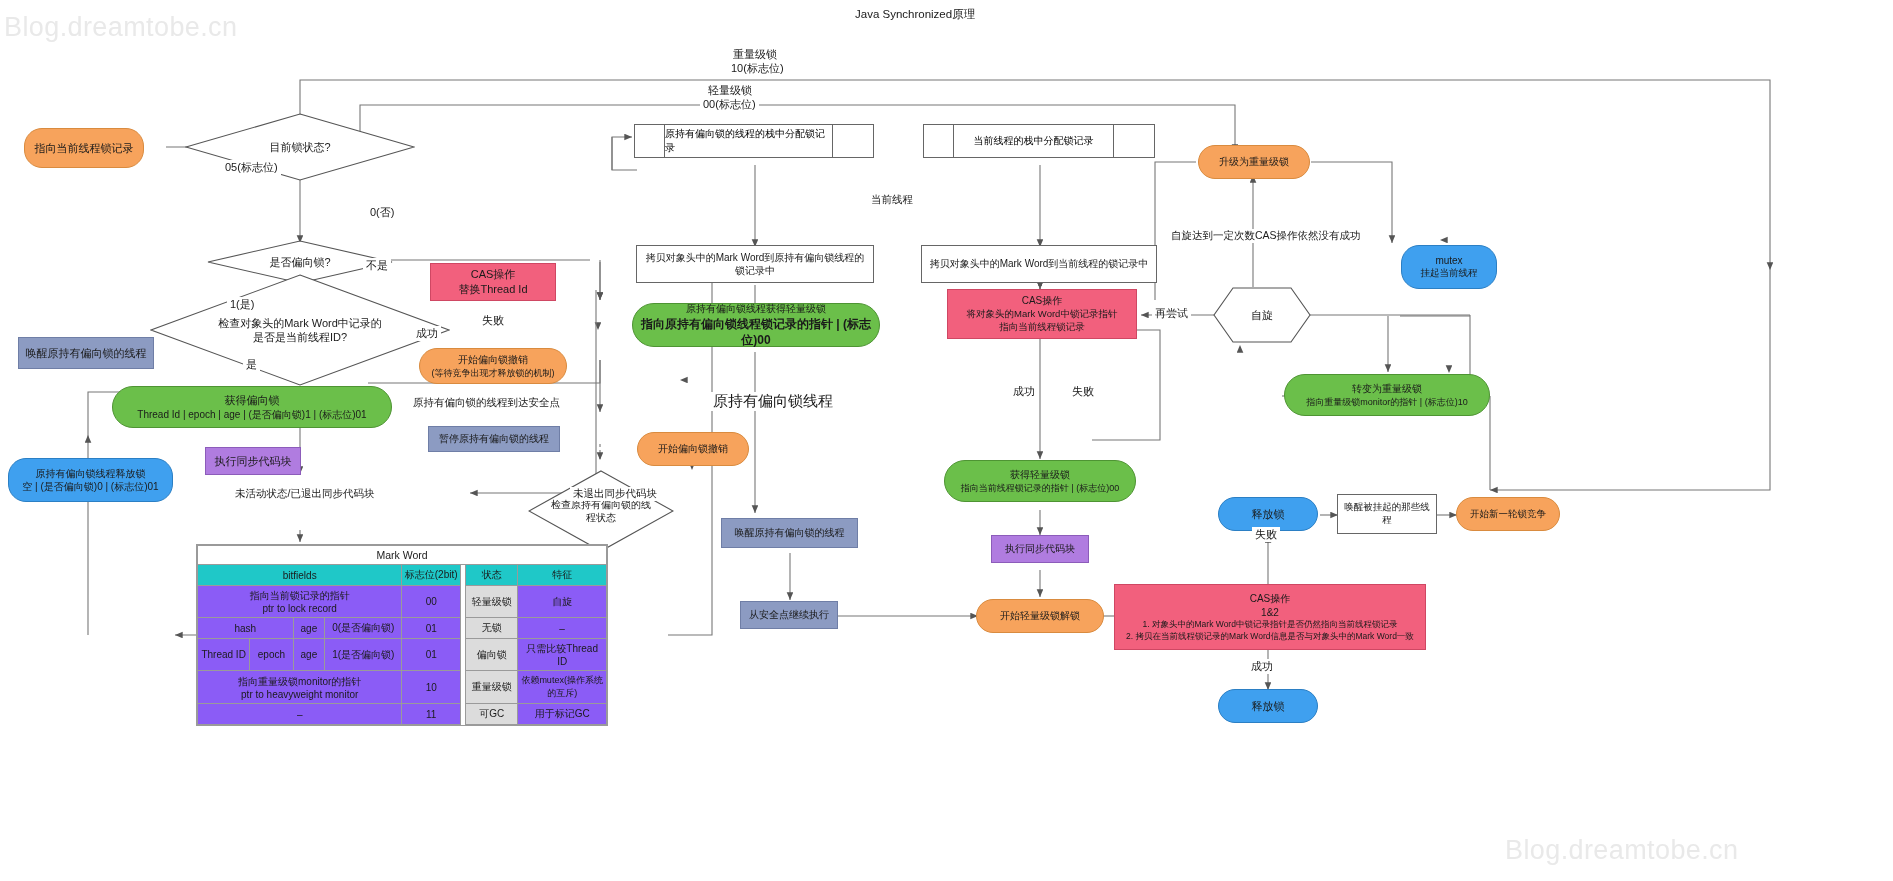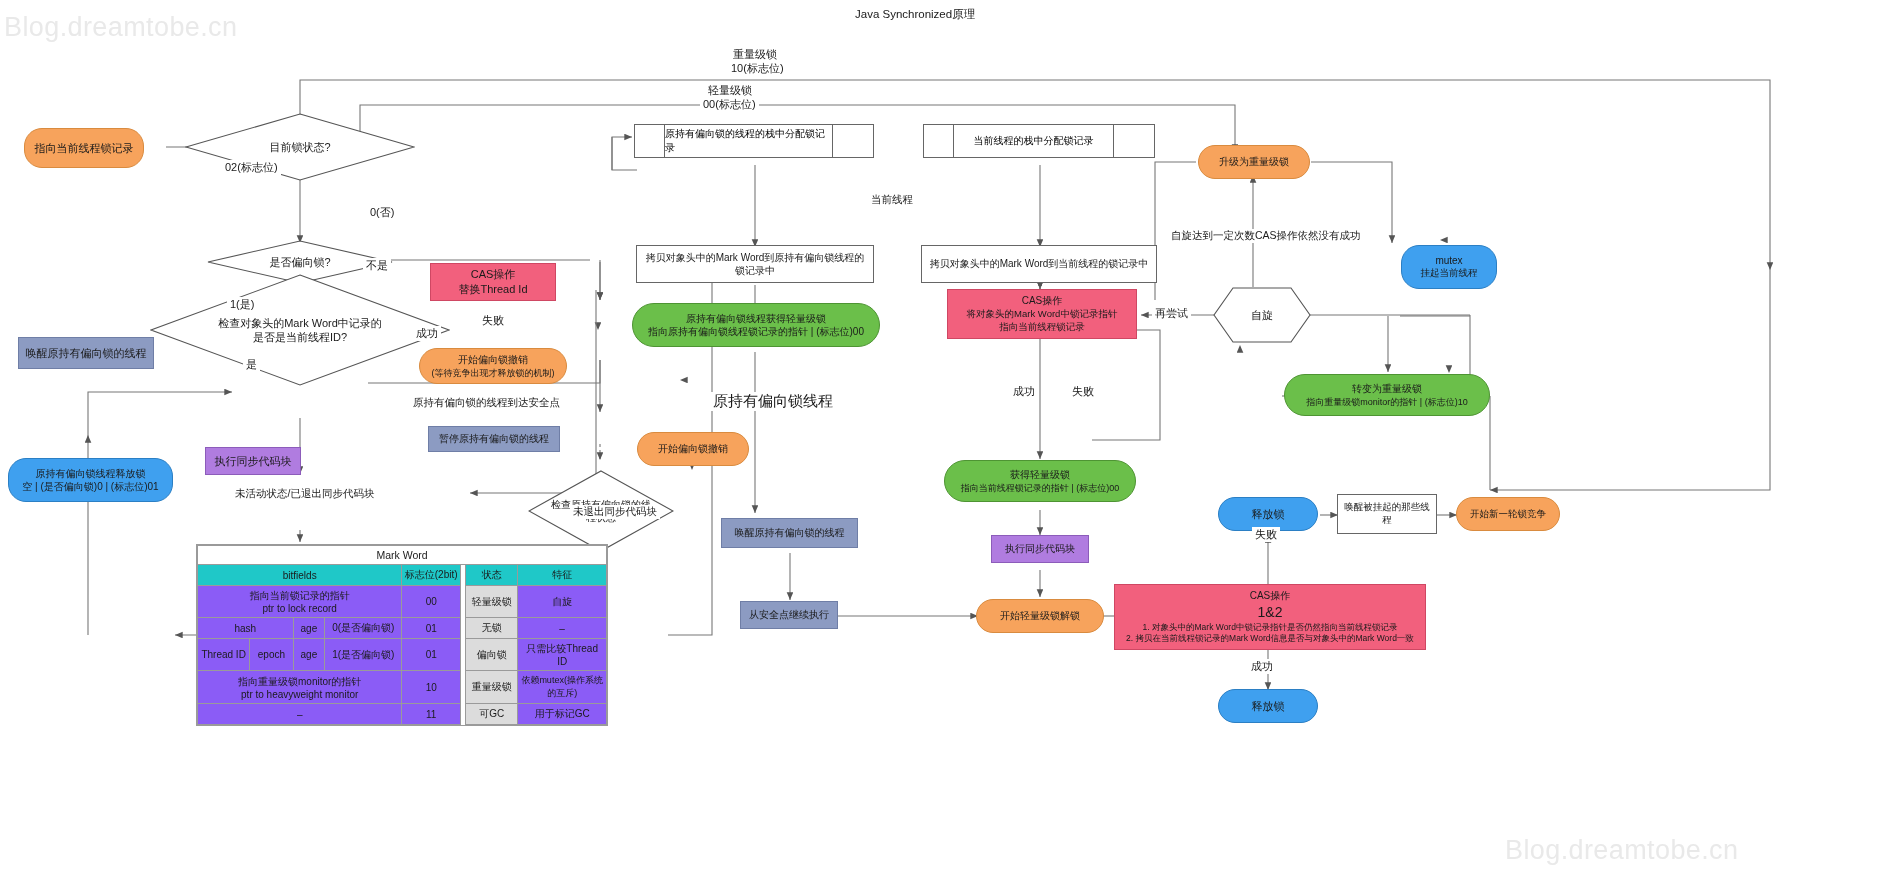--- a/index.html
+++ b/index.html
@@ -241,20 +241,24 @@
     <svg width="300" height="112">
         <polygon points="150,1 299,56 150,111 1,56" fill="#fff" stroke="#555" stroke-width="1.1"></polygon>
       </svg>
     <div class="diamond-txt">
       <span>检查对象头的Mark Word中记录的<br>是否是当前线程ID?</span>
     </div>
   </div>
 
   <div class="node slate" style="left:18px; top:337px; width:136px; height:32px;">唤醒原持有偏向锁的线程</div>
 
+  <div class="node green" style="left:112px; top:386px; width:280px; height:42px; flex-direction:column;">
+    <span>获得偏向锁</span>
+    <span style="font-size:10px;">Thread Id | epoch | age | (是否偏向锁)1 | (标志位)01</span>
+  </div>
 
   <div class="node purple" style="left:205px; top:447px; width:96px; height:28px;">执行同步代码块</div>
 
   <div class="node blue" style="left:8px; top:458px; width:165px; height:44px; flex-direction:column;">
     <span style="font-size:10px;">原持有偏向锁线程释放锁</span>
     <span style="font-size:10px;">空 | (是否偏向锁)0 | (标志位)01</span>
   </div>
 
   <div class="node pink" style="left:430px; top:263px; width:126px; height:38px; flex-direction:column;">
     <span>CAS操作</span>
@@ -288,21 +292,21 @@
     <div class="cell-m" style="font-size:10px;">当前线程的栈中分配锁记录</div>
     <div class="cell-e"></div>
   </div>
 
   <div class="node rect" style="left:636px; top:245px; width:238px; height:38px; font-size:10px;">拷贝对象头中的Mark Word到原持有偏向锁线程的锁记录中</div>
 
   <div class="node rect" style="left:921px; top:245px; width:236px; height:38px; font-size:10px;">拷贝对象头中的Mark Word到当前线程的锁记录中</div>
 
   <div class="node green" style="left:632px; top:303px; width:248px; height:44px; flex-direction:column;">
     <span style="font-size:10px;">原持有偏向锁线程获得轻量级锁</span>
-    <span style="font-size:10px;">指向原持有偏向锁线程锁记录的指针 | (标志位)00</span>
+    <span style="font-size:12px;font-weight:bold;">指向原持有偏向锁线程锁记录的指针 | (标志位)00</span>
   </div>
 
   <div class="node orange" style="left:637px; top:432px; width:112px; height:34px; font-size:10px;">开始偏向锁撤销</div>
 
   <div class="node slate" style="left:721px; top:518px; width:137px; height:30px; font-size:10px;">唤醒原持有偏向锁的线程</div>
 
   <div class="node slate" style="left:740px; top:601px; width:98px; height:28px; font-size:10px;">从安全点继续执行</div>
 
   <div class="node pink" style="left:947px; top:289px; width:190px; height:50px; flex-direction:column;">
     <span style="font-size:10px;">CAS操作</span>
@@ -333,47 +337,47 @@
     <span style="font-size:10px;">获得轻量级锁</span>
     <span style="font-size:9px;">指向当前线程锁记录的指针 | (标志位)00</span>
   </div>
 
   <div class="node purple" style="left:991px; top:535px; width:98px; height:28px; font-size:10px;">执行同步代码块</div>
 
   <div class="node orange" style="left:976px; top:599px; width:128px; height:34px; font-size:10px;">开始轻量级锁解锁</div>
 
   <div class="node pink" style="left:1114px; top:584px; width:312px; height:66px; flex-direction:column; align-items:center;">
     <span style="font-size:10px;">CAS操作</span>
-    <span style="font-size:14px;">1&amp;2</span>
+    <span style="font-size:10px;">1&amp;2</span>
     <span style="font-size:8.5px;">1. 对象头中的Mark Word中锁记录指针是否仍然指向当前线程锁记录</span>
     <span style="font-size:8.5px;">2. 拷贝在当前线程锁记录的Mark Word信息是否与对象头中的Mark Word一致</span>
   </div>
 
   <div class="node blue" style="left:1218px; top:497px; width:100px; height:34px; font-size:11px;">释放锁</div>
 
   <div class="node rect" style="left:1337px; top:494px; width:100px; height:40px; font-size:9.5px;">唤醒被挂起的那些线程</div>
 
   <div class="node orange" style="left:1456px; top:497px; width:104px; height:34px; font-size:9.5px;">开始新一轮锁竞争</div>
 
   <div class="node blue" style="left:1218px; top:689px; width:100px; height:34px; font-size:11px;">释放锁</div>
 
   <div class="label" style="left:730px; top:47px;">重量级锁</div>
   <div class="label" style="left:728px; top:61px;">10(标志位)</div>
   <div class="label" style="left:705px; top:83px;">轻量级锁</div>
   <div class="label" style="left:700px; top:97px;">00(标志位)</div>
-  <div class="label" style="left:222px; top:160px;">02(标志位)</div>
+  <div class="label" style="left:222px; top:160px;">05(标志位)</div>
   <div class="label" style="left:367px; top:205px;">0(否)</div>
   <div class="label" style="left:227px; top:297px;">1(是)</div>
   <div class="label" style="left:363px; top:258px;">不是</div>
   <div class="label" style="left:243px; top:357px;">是</div>
   <div class="label" style="left:413px; top:326px;">成功</div>
   <div class="label" style="left:479px; top:313px;">失败</div>
   <div class="label" style="left:410px; top:396px; font-size:10.5px;">原持有偏向锁的线程到达安全点</div>
   <div class="label" style="left:232px; top:487px; font-size:10.5px;">未活动状态/已退出同步代码块</div>
-  <div class="label" style="left:570px; top:487px; font-size:10.5px;margin-top:18px;">未退出同步代码块</div>
+  <div class="label" style="left:570px; top:487px; font-size:10.5px;">未退出同步代码块</div>
   <div class="label" style="left:710px; top:392px; font-size:15px;text-align:right;">原持有偏向锁线程</div>
   <div class="label" style="left:868px; top:193px; font-size:10.5px;">当前线程</div>
   <div class="label" style="left:1168px; top:229px; font-size:10.5px;">自旋达到一定次数CAS操作依然没有成功</div>
   <div class="label" style="left:1152px; top:306px;">再尝试</div>
   <div class="label" style="left:1010px; top:384px;">成功</div>
   <div class="label" style="left:1069px; top:384px;">失败</div>
   <div class="label" style="left:1252px; top:527px;">失败</div>
   <div class="label" style="left:1248px; top:659px;">成功</div>
 
   <div class="mw-table" style="left:196px; top:544px; width:412px;">

